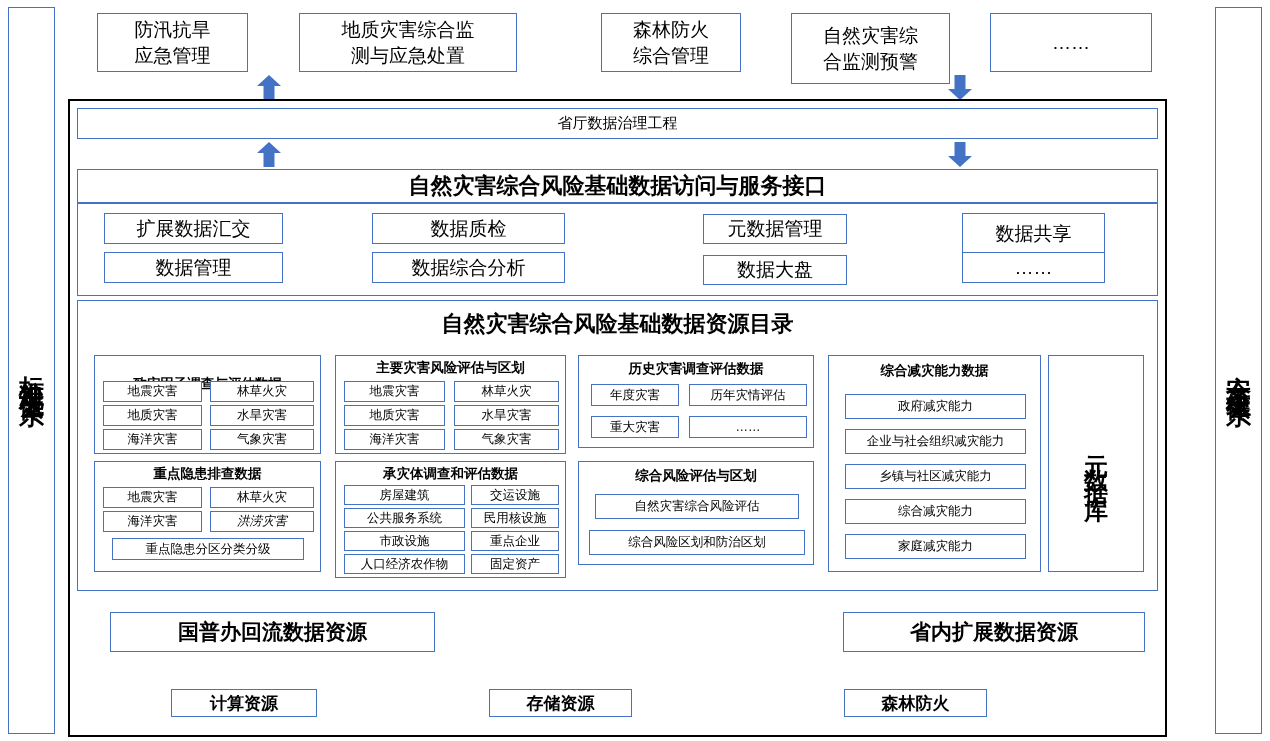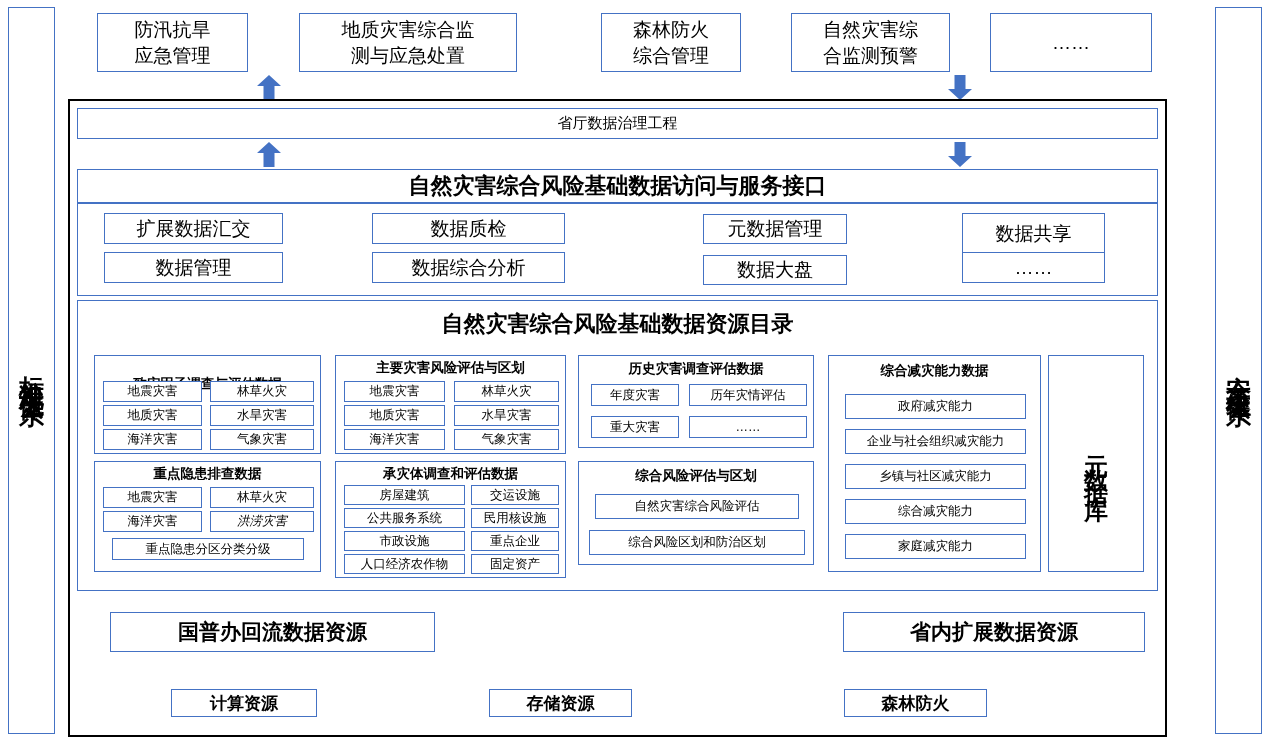--- a/index.html
+++ b/index.html
@@ -50,21 +50,21 @@
 应急管理</span>
   </div>
   <div class="abs box app" style="left:299px;top:13px;width:218px;height:59px;">
     <span class="prewrap">地质灾害综合监
 测与应急处置</span>
   </div>
   <div class="abs box app" style="left:601px;top:13px;width:140px;height:59px;">
     <span class="prewrap">森林防火
 综合管理</span>
   </div>
-  <div class="abs box app" style="left:791px;top:13px;width:159px;height:59px;">
+  <div class="abs box app" style="left:791px;top:13px;width:159px;height:71px;">
     <span class="prewrap">自然灾害综
 合监测预警</span>
   </div>
   <div class="abs box app" style="left:990px;top:13px;width:162px;height:59px;">
     <span class="prewrap">……</span>
   </div>
 
   <svg class="abs arrow" style="left:257px;top:75px;" width="24" height="25" viewBox="0 0 24 25">
       <polygon points="12,0 24,11 17.5,11 17.5,25 6.5,25 6.5,11 0,11" fill="currentColor"></polygon>
     </svg>

